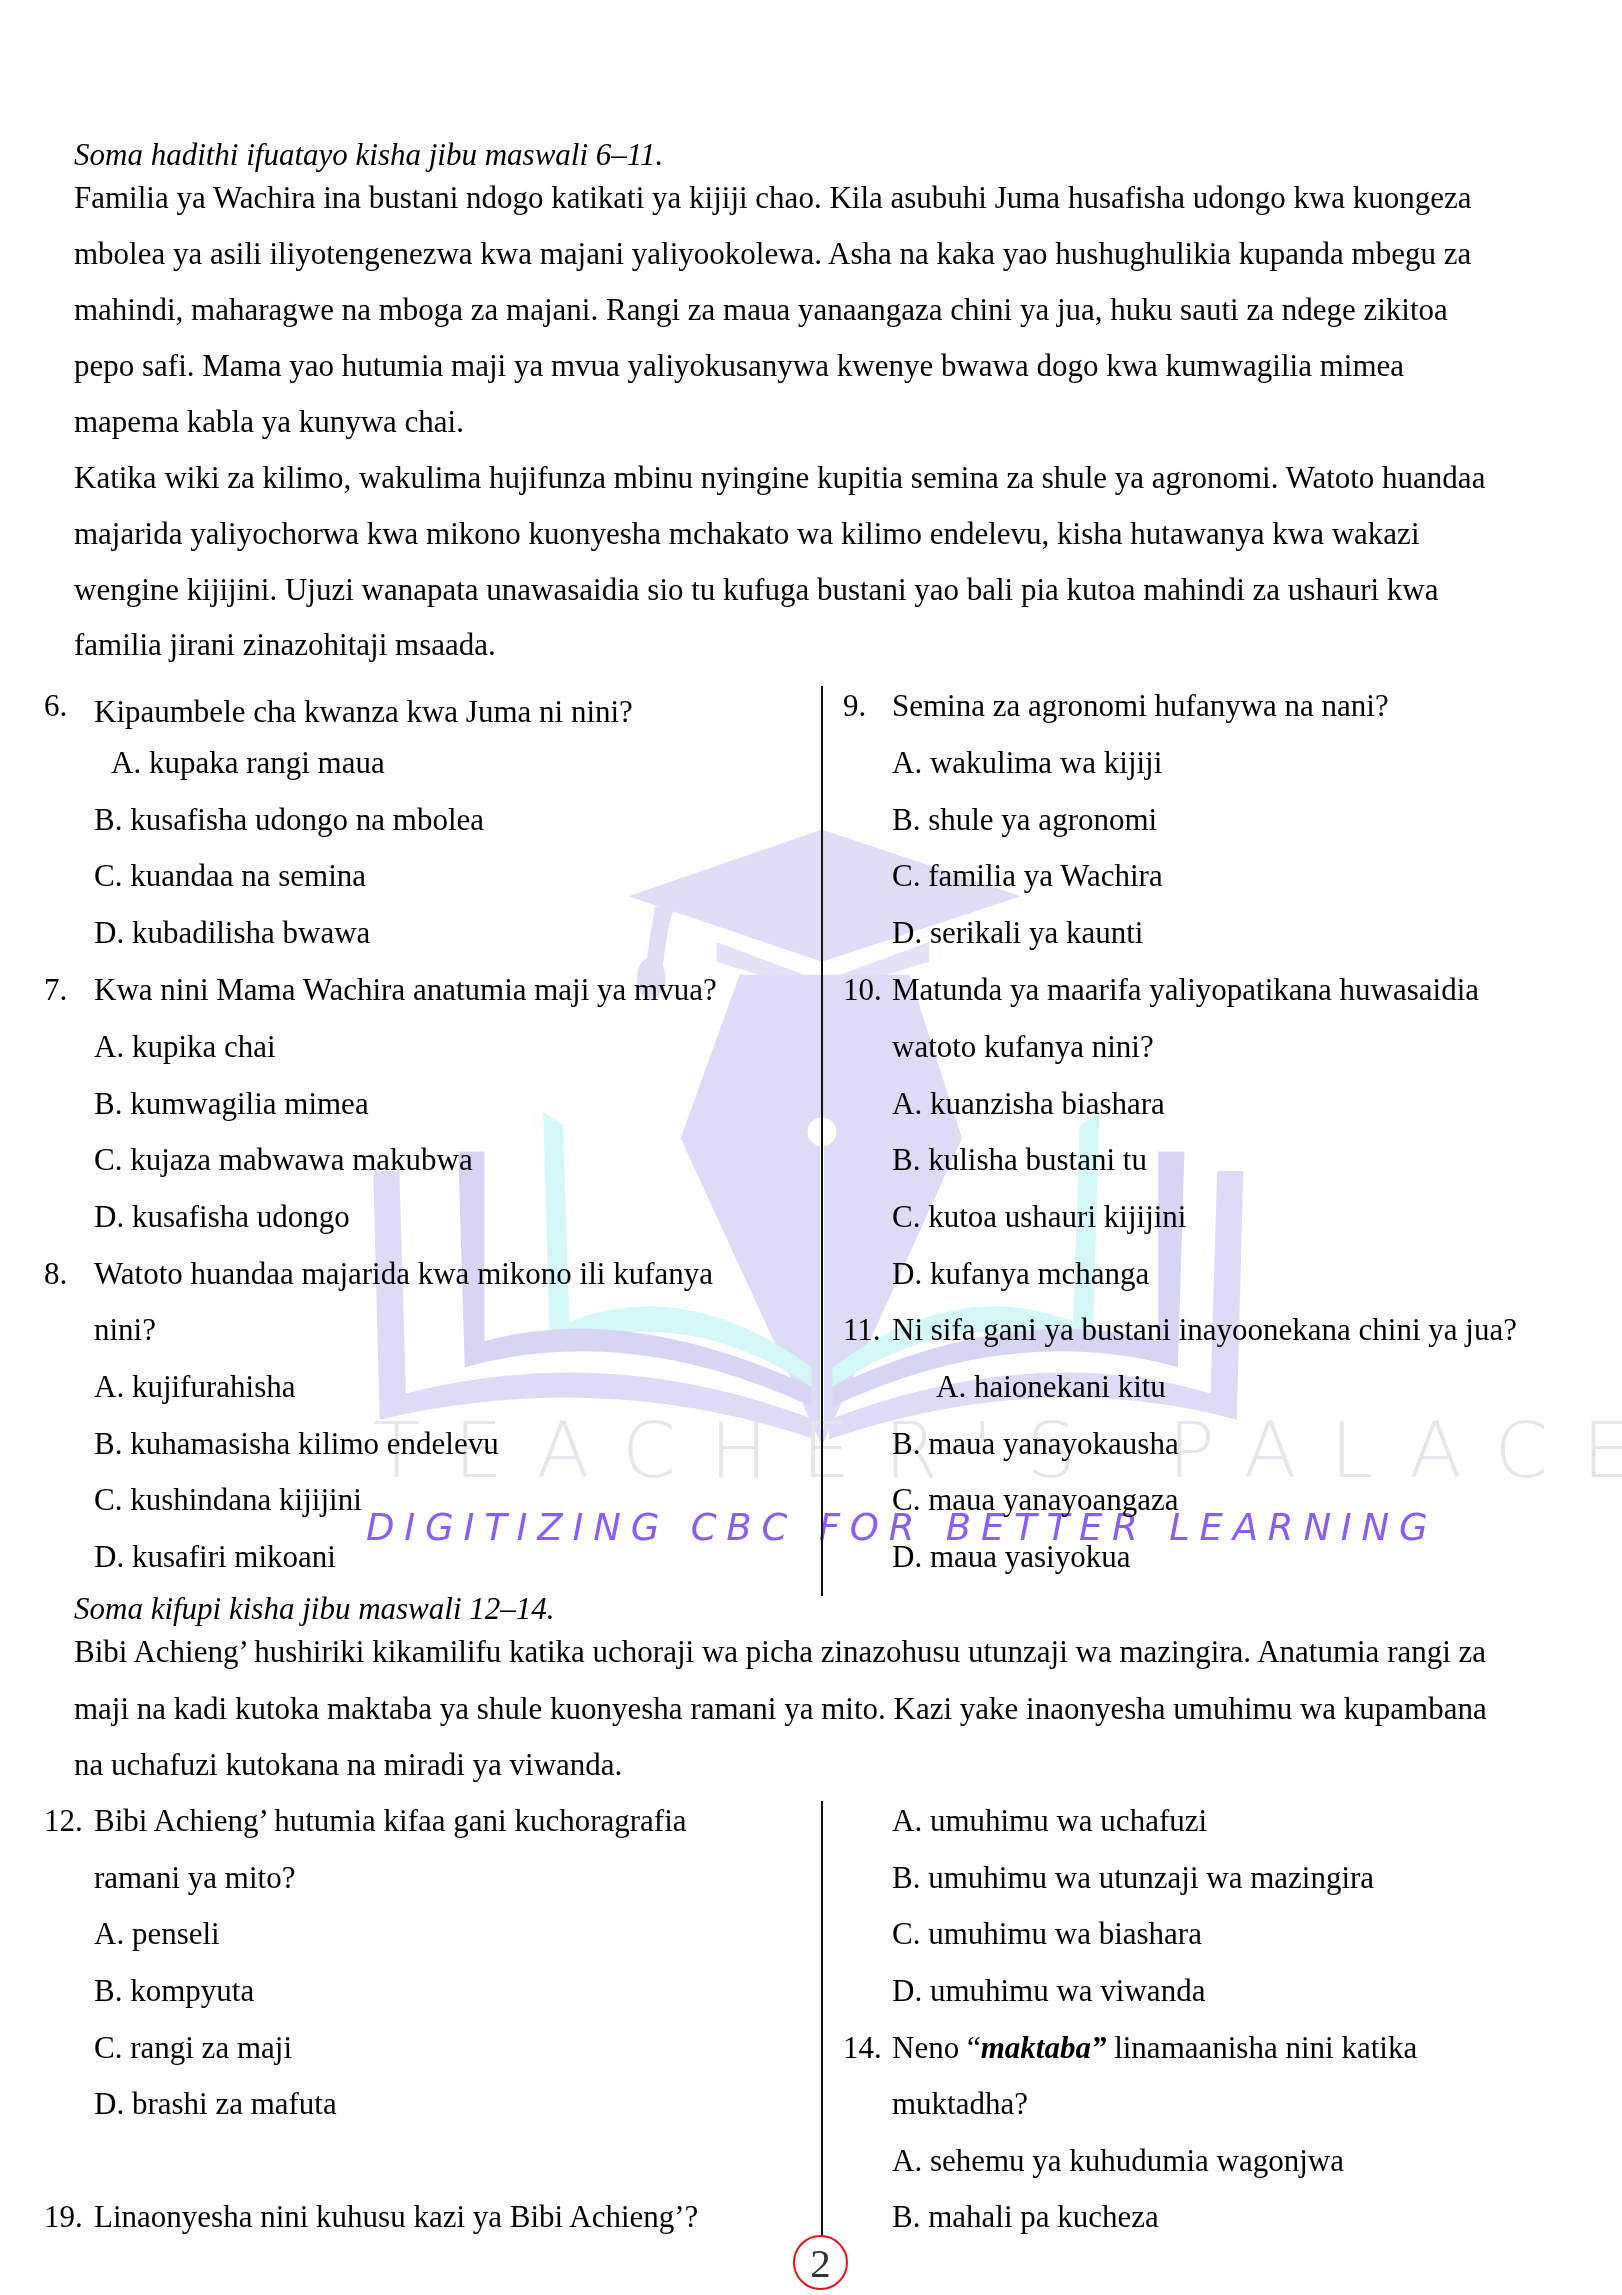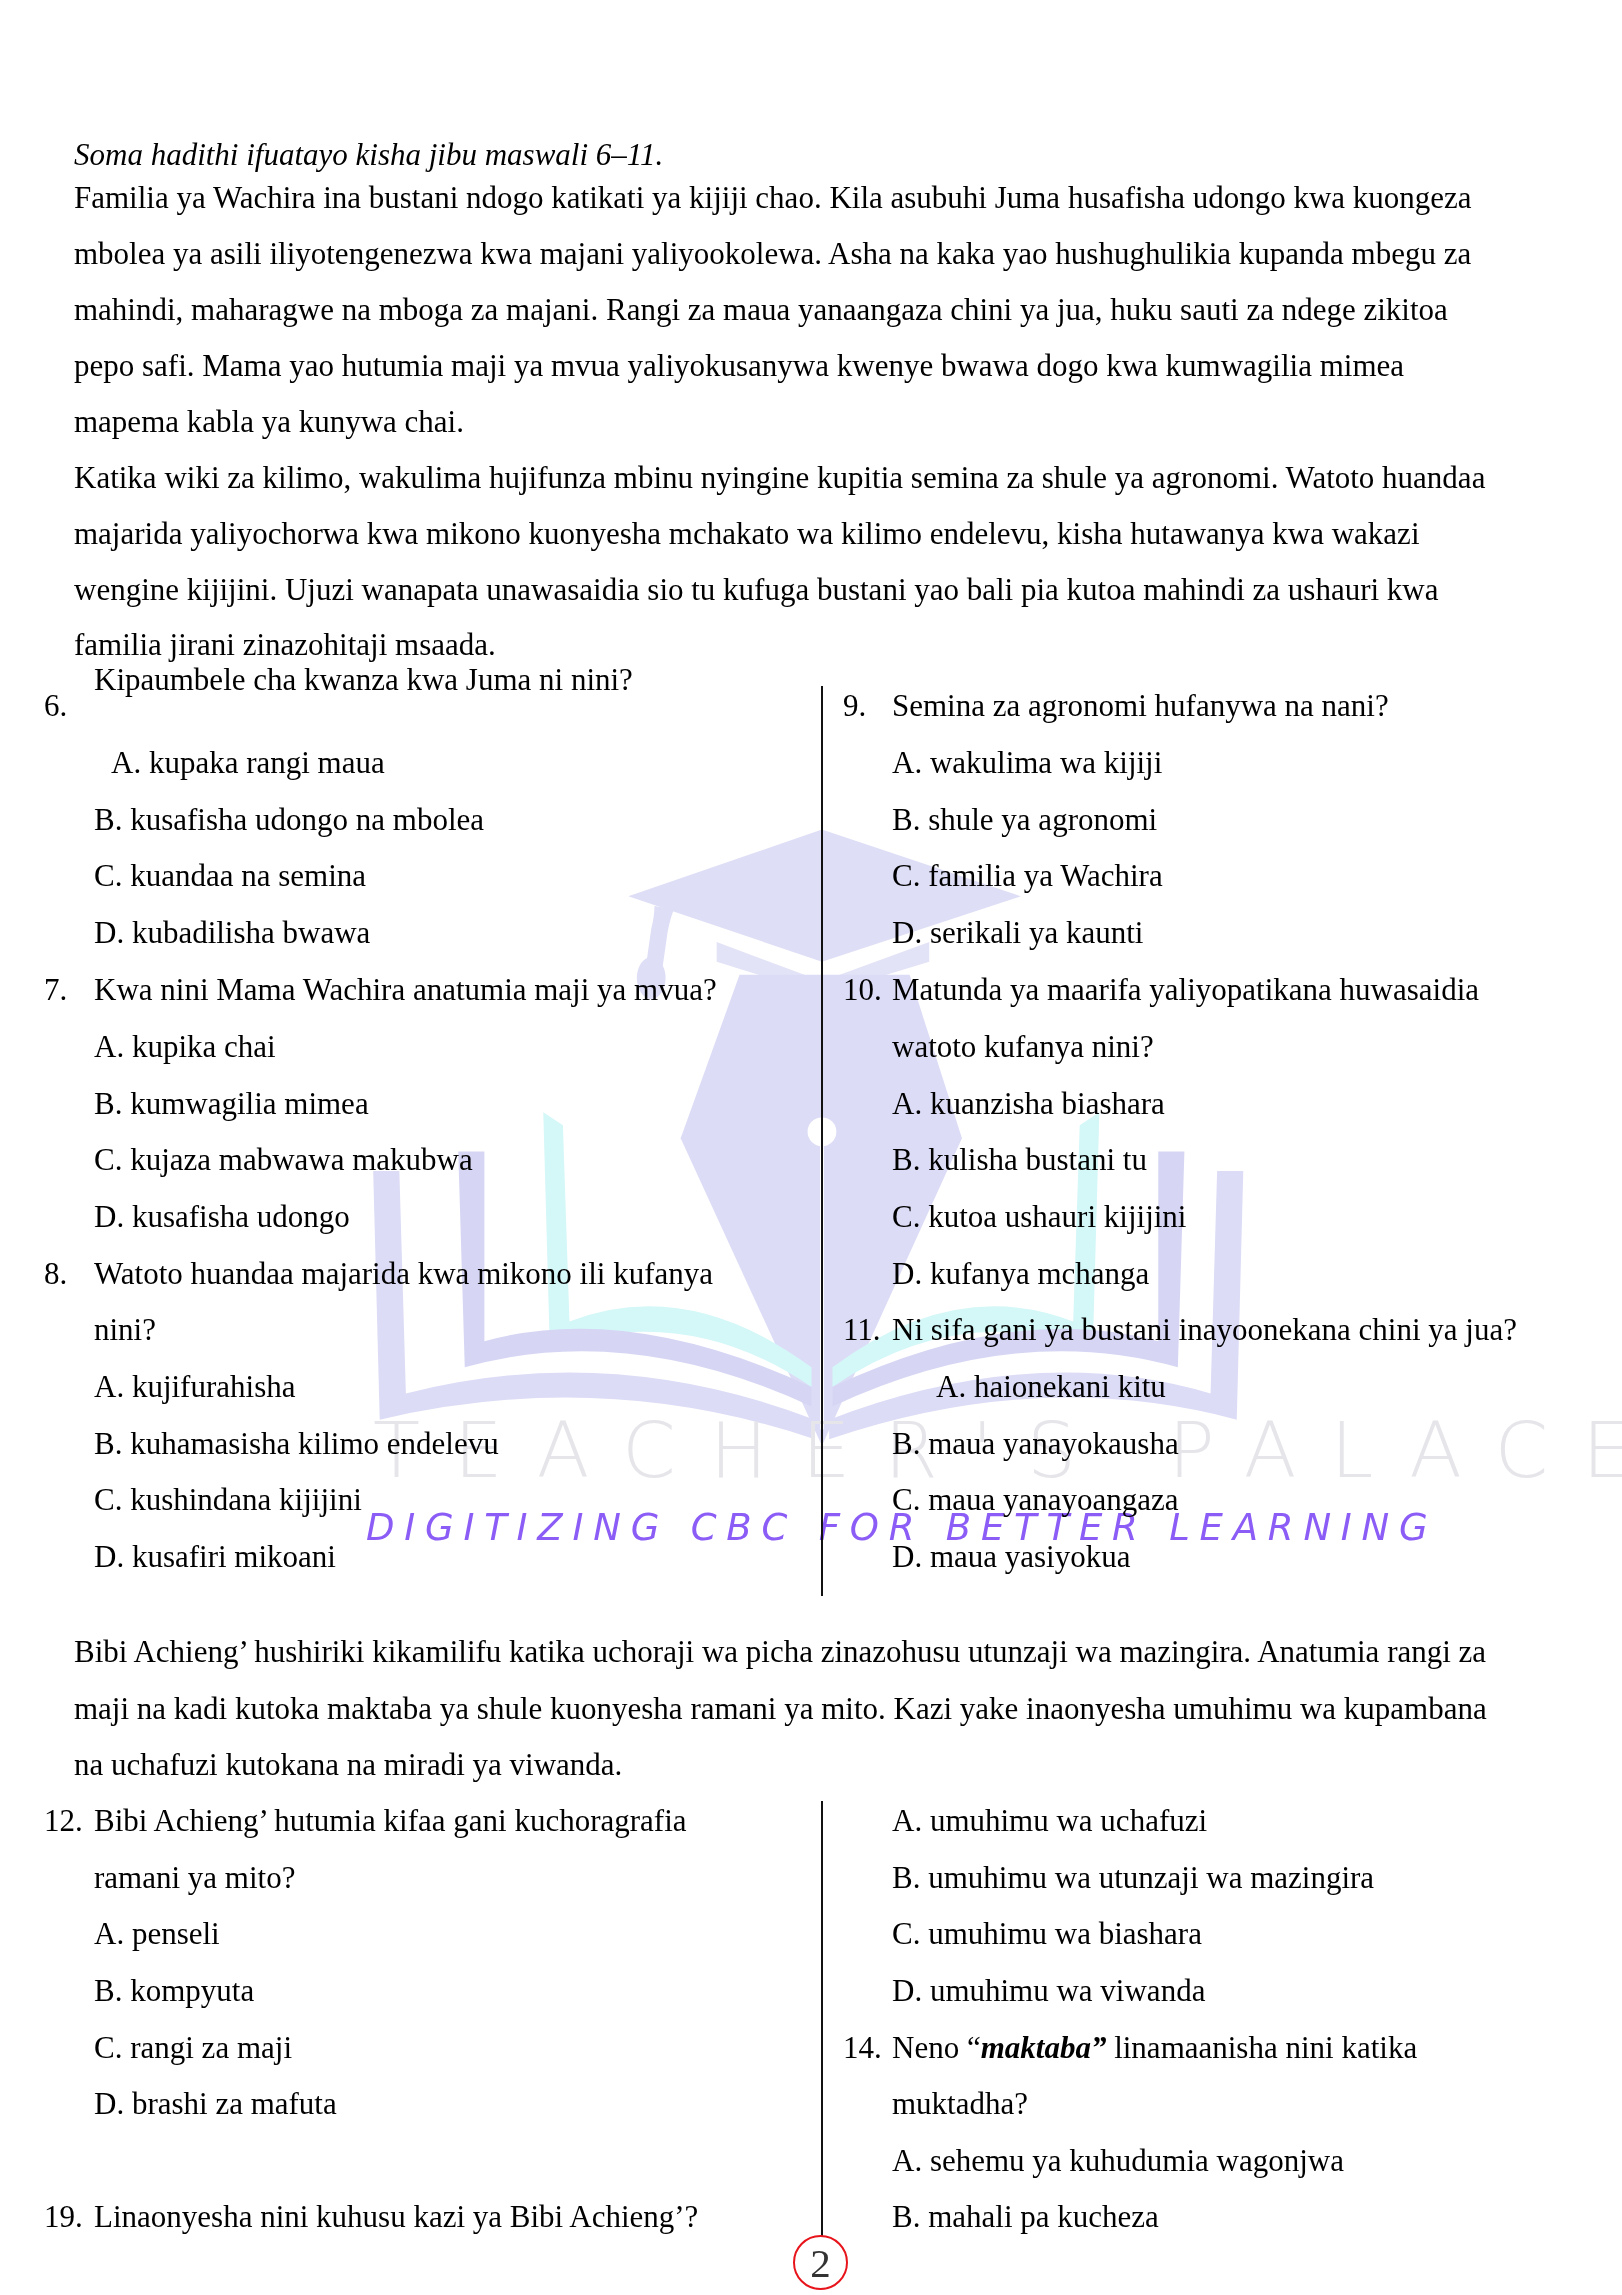--- a/index.html
+++ b/index.html
@@ -65,21 +65,21 @@
     <div class="ln" style="left:74px; top:462px;">Katika wiki za kilimo, wakulima hujifunza mbinu nyingine kupitia semina za shule ya agronomi. Watoto huandaa</div>
     <div class="ln" style="left:74px; top:518px;">majarida yaliyochorwa kwa mikono kuonyesha mchakato wa kilimo endelevu, kisha hutawanya kwa wakazi</div>
     <div class="ln" style="left:74px; top:574px;">wengine kijijini. Ujuzi wanapata unawasaidia sio tu kufuga bustani yao bali pia kutoa mahindi za ushauri kwa</div>
     <div class="ln" style="left:74px; top:629px;">familia jirani zinazohitaji msaada.</div>
   </div>
 
   <div class="divider" style="left:821px; top:686px; height:910px;"></div>
 
   <div>
     <div class="num" style="left:44px; top:690px;">6.</div>
-    <div class="ln" style="left:94px; top:664px;">Kipaumbele cha kwanza kwa Juma ni nini?</div>
+    <div class="ln" style="left:94px; top:696px;">Kipaumbele cha kwanza kwa Juma ni nini?</div>
     <div class="ln" style="left:95px; top:747px;margin-left:16px;">A. kupaka rangi maua</div>
     <div class="ln" style="left:94px; top:804px;">B. kusafisha udongo na mbolea</div>
     <div class="ln" style="left:94px; top:860px;">C. kuandaa na semina</div>
     <div class="ln" style="left:94px; top:917px;">D. kubadilisha bwawa</div>
   </div>
   <div>
     <div class="num" style="left:44px; top:974px;">7.</div>
     <div class="ln" style="left:94px; top:974px;">Kwa nini Mama Wachira anatumia maji ya mvua?</div>
     <div class="ln" style="left:94px; top:1031px;">A. kupika chai</div>
     <div class="ln" style="left:94px; top:1088px;">B. kumwagilia mimea</div>
@@ -115,20 +115,21 @@
   </div>
   <div>
     <div class="num" style="left:843px; top:1314px;">11.</div>
     <div class="ln" style="left:892px; top:1314px;">Ni sifa gani ya bustani inayoonekana chini ya jua?</div>
     <div class="ln" style="left:892px; top:1371px;margin-left:44px;">A. haionekani kitu</div>
     <div class="ln" style="left:892px; top:1428px;">B. maua yanayokausha</div>
     <div class="ln" style="left:892px; top:1484px;">C. maua yanayoangaza</div>
     <div class="ln" style="left:892px; top:1541px;">D. maua yasiyokua</div>
   </div>
 
+  <div class="ln it" style="left:74px; top:1593px;">Soma kifupi kisha jibu maswali 12–14.</div>
   <div>
     <div class="ln" style="left:74px; top:1636px;">Bibi Achieng’ hushiriki kikamilifu katika uchoraji wa picha zinazohusu utunzaji wa mazingira. Anatumia rangi za</div>
     <div class="ln" style="left:74px; top:1693px;">maji na kadi kutoka maktaba ya shule kuonyesha ramani ya mito. Kazi yake inaonyesha umuhimu wa kupambana</div>
     <div class="ln" style="left:74px; top:1749px;">na uchafuzi kutokana na miradi ya viwanda.</div>
   </div>
 
   <div class="divider" style="left:821px; top:1801px; height:452px;"></div>
 
   <div>
     <div class="num" style="left:44px; top:1805px;">12.</div>

